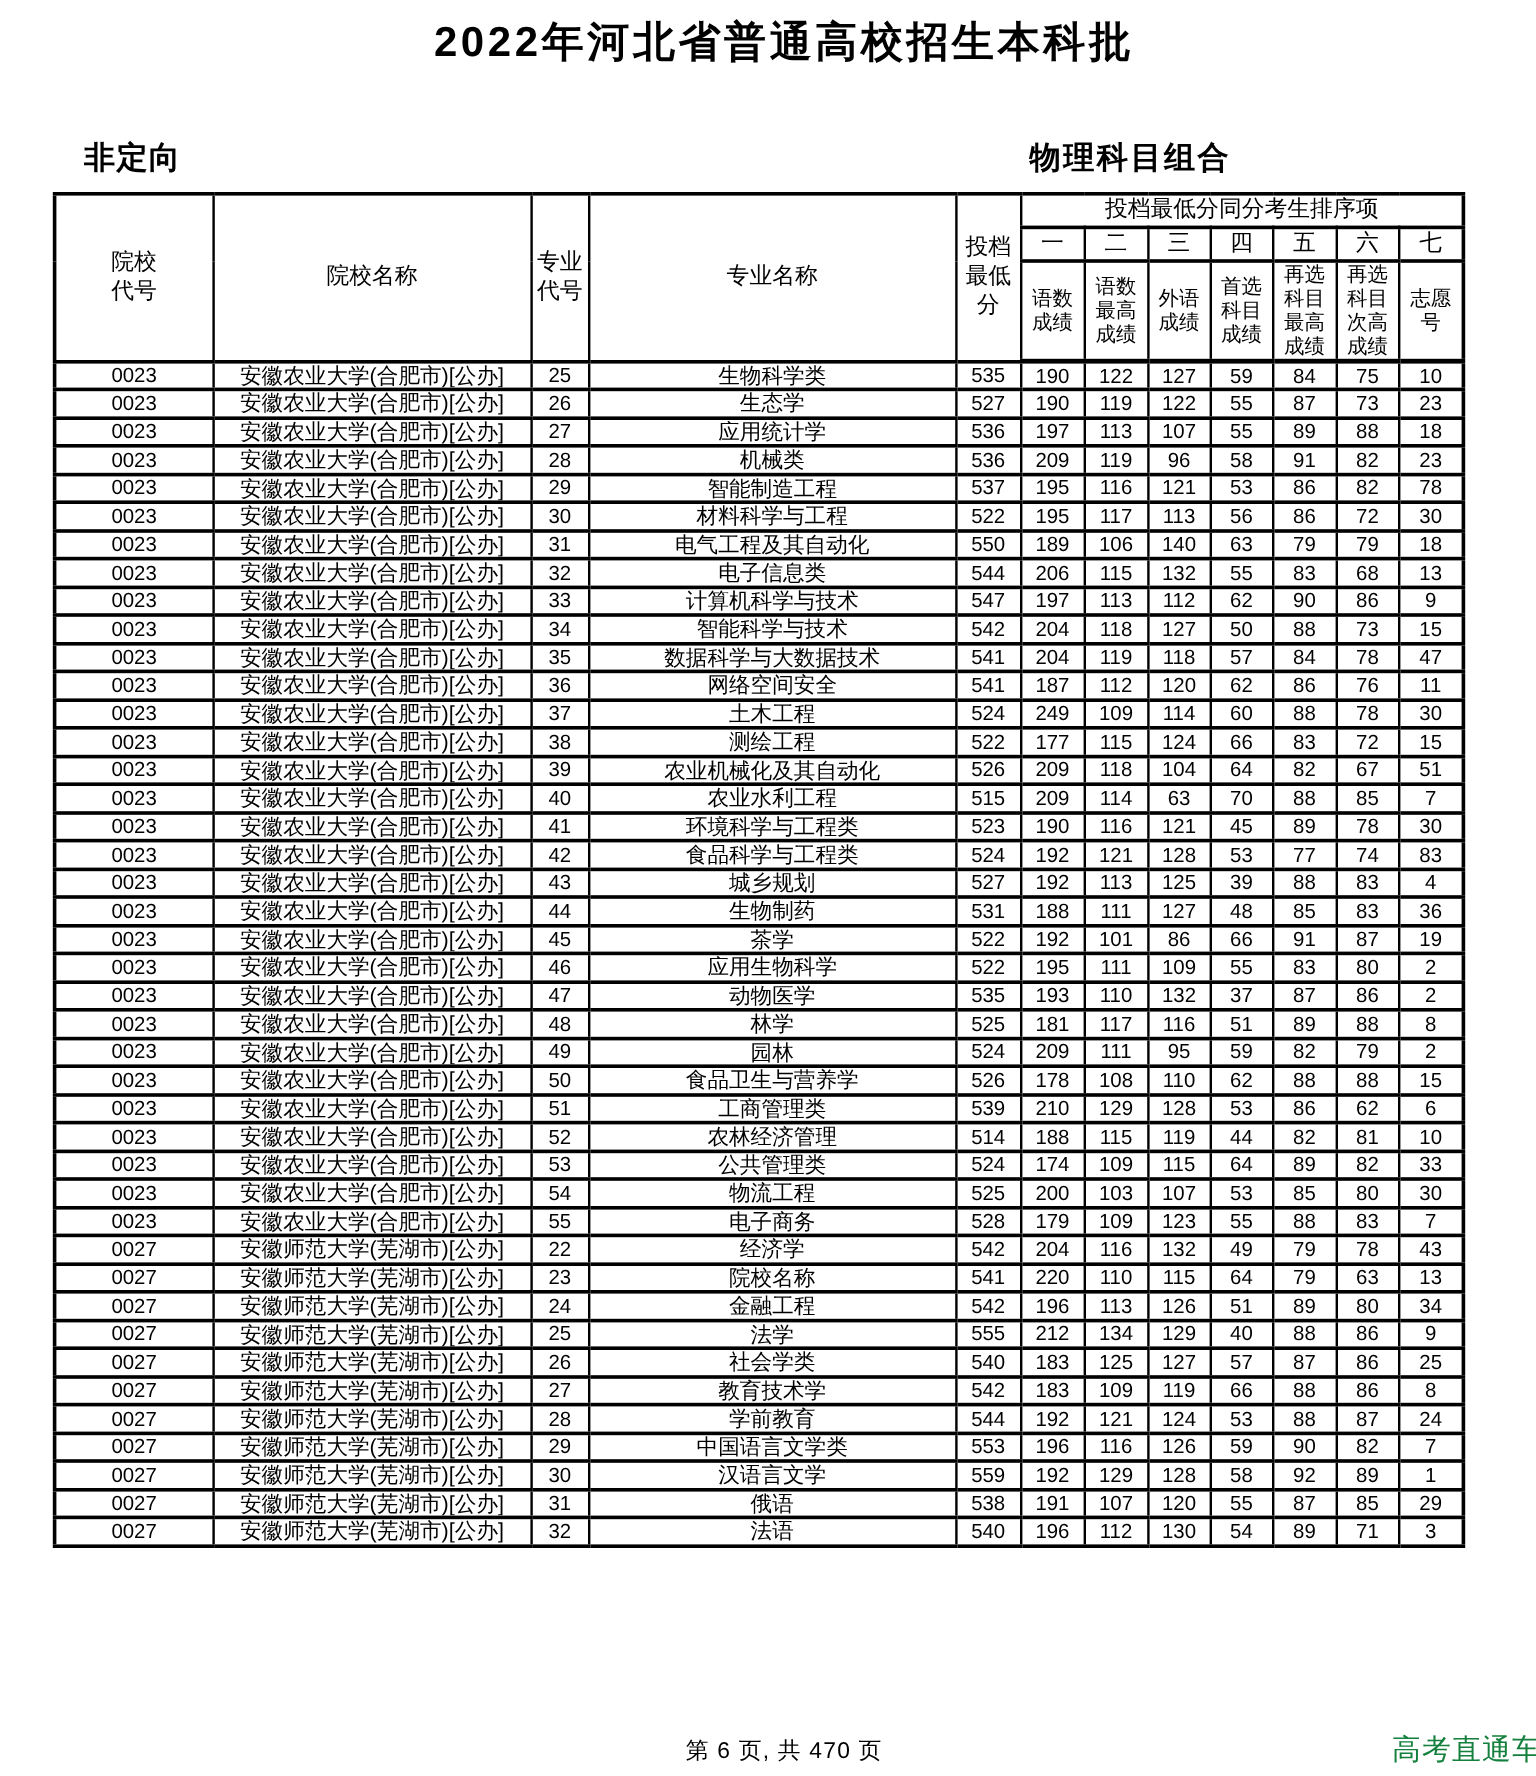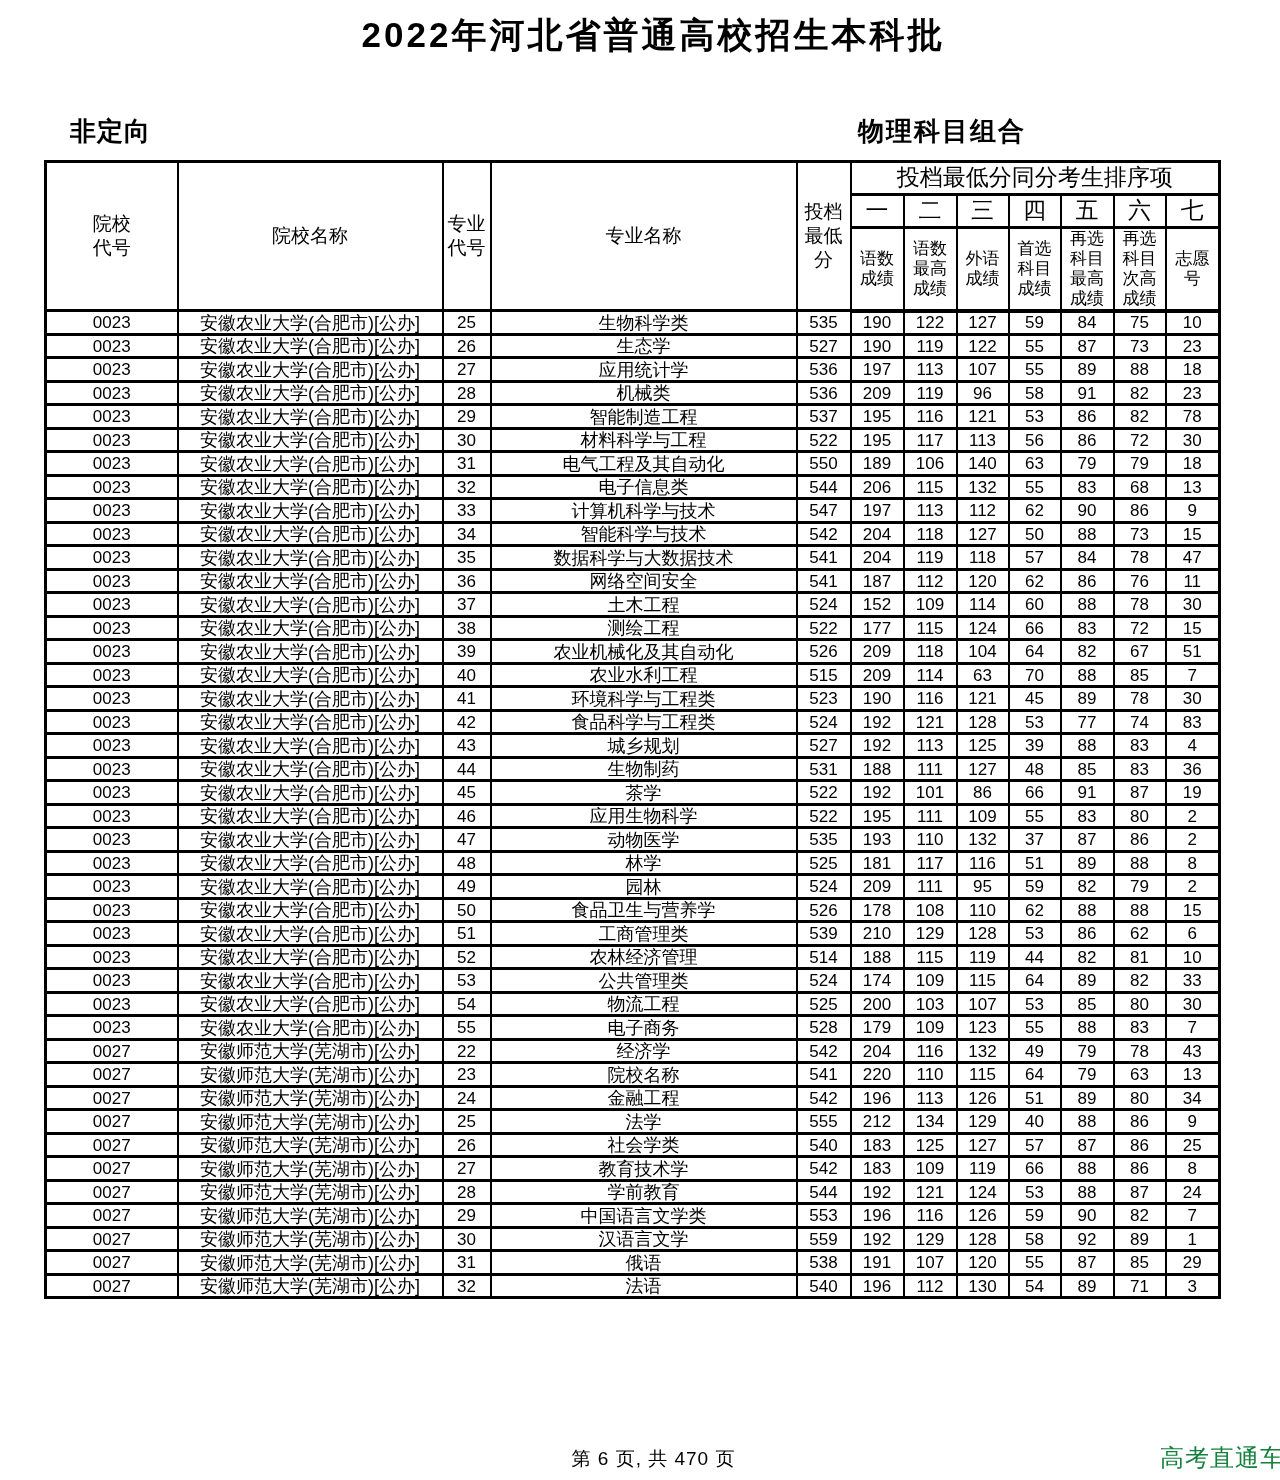--- a/index.html
+++ b/index.html
@@ -27,21 +27,21 @@
     position:absolute; left:44px; top:160px;
     border-collapse:collapse; table-layout:fixed; background:#fff;
     border:3px solid #000;
   }
   .main-table th, .main-table td {
     border-left:2px solid #000; border-right:2px solid #000;
     border-top:3px solid #000; border-bottom:3px solid #000;
     padding:0; margin:0; text-align:center; vertical-align:middle;
     font-weight:normal; white-space:nowrap; overflow:hidden;
   }
-  .main-table thead th { font-size:23px; line-height:1.3; }
+  .main-table thead th { font-size:19px; line-height:1.3; }
   .main-table thead tr.row-group  { height:28px; }
   .main-table thead tr.row-ord    { height:28px; }
   .main-table thead tr.row-sub    { height:82px; }
   .main-table thead tr.row-sub th { font-size:17px; line-height:20px; }
   .main-table thead tr:last-child th { border-bottom:4px solid #000; }
   .main-table th.span-head { font-size:19px; line-height:24px; }
   .main-table tbody tr { height:23.5px; }
   .main-table tbody td { font-size:17px; line-height:1; }
   .main-table tbody td.cn { font-size:18px; }
   .page-indicator {
@@ -274,21 +274,21 @@
           <td>86</td>
           <td>76</td>
           <td>11</td>
         </tr>
         <tr>
           <td>0023</td>
           <td class="cn">安徽农业大学(合肥市)[公办]</td>
           <td>37</td>
           <td class="cn">土木工程</td>
           <td>524</td>
-          <td>152</td>
+          <td>249</td>
           <td>109</td>
           <td>114</td>
           <td>60</td>
           <td>88</td>
           <td>78</td>
           <td>30</td>
         </tr>
         <tr>
           <td>0023</td>
           <td class="cn">安徽农业大学(合肥市)[公办]</td>

